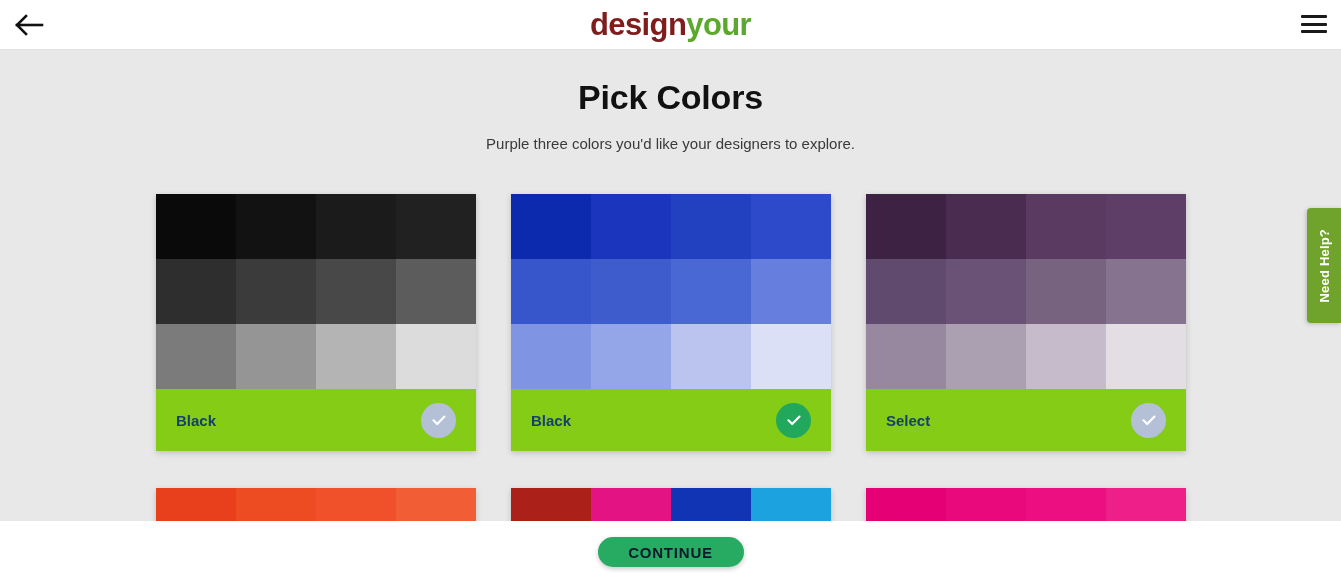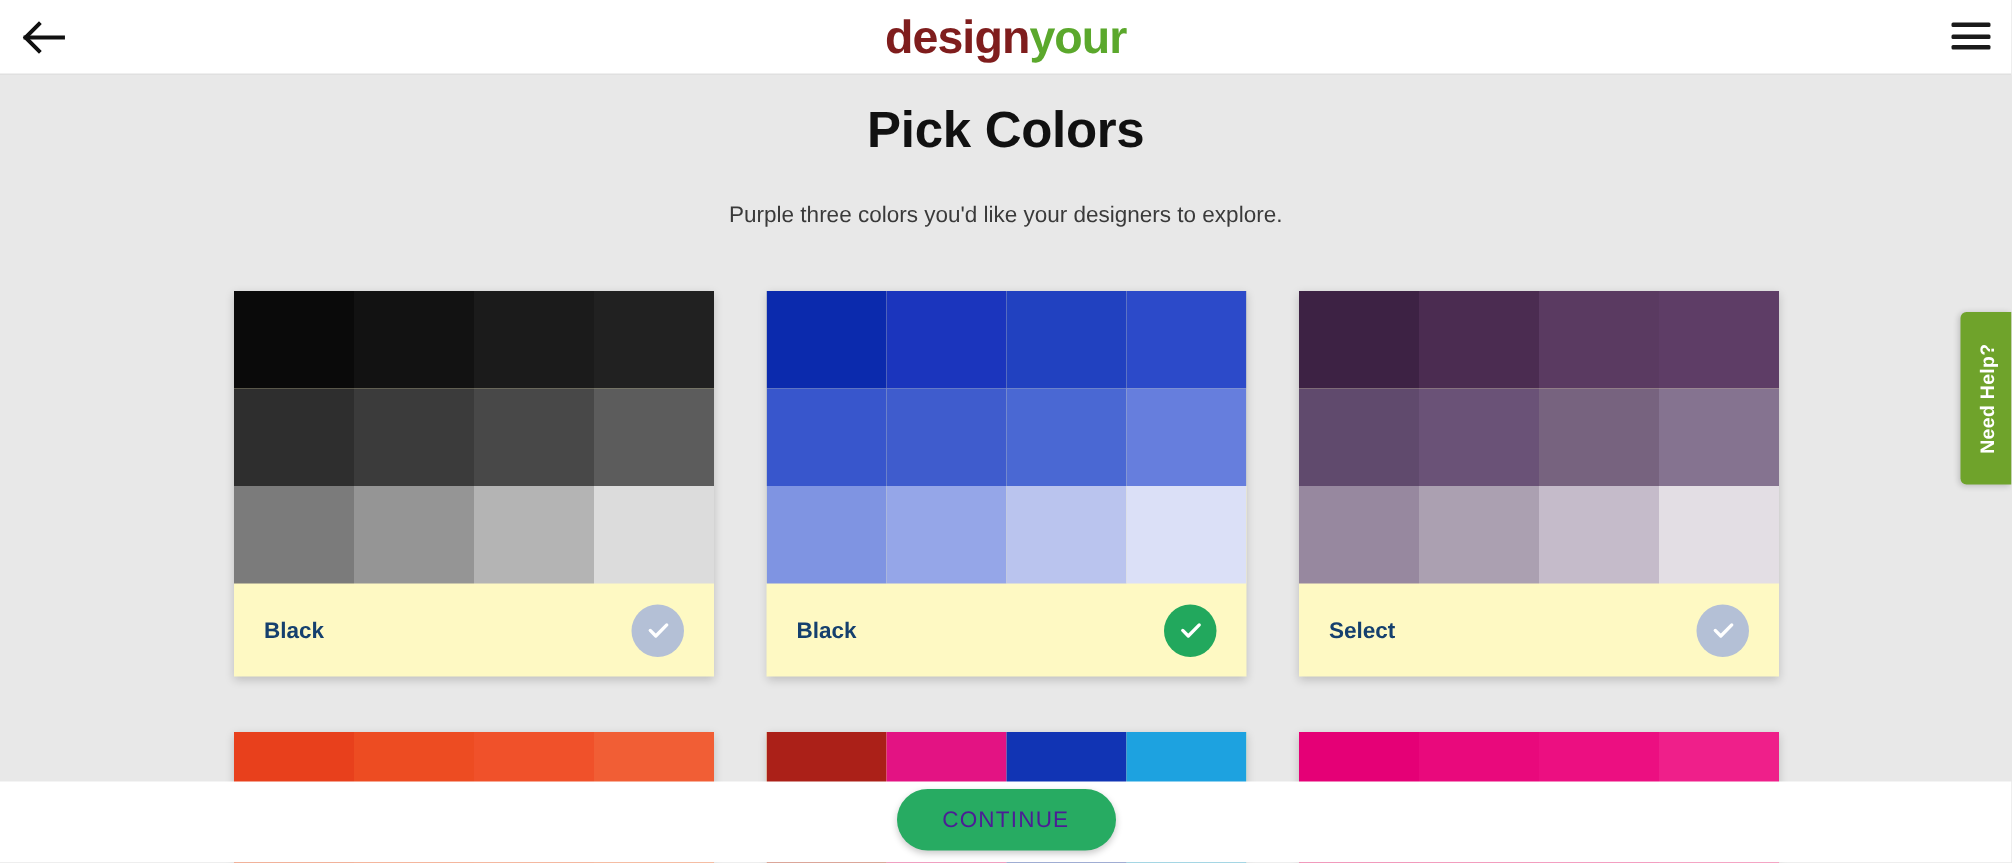--- a/index.html
+++ b/index.html
@@ -63,21 +63,21 @@
     display: block;
     height: 3px;
     width: 100%;
     background: #1a1a1a;
     border-radius: 1px;
   }
 
   
   .page-title {
     position: absolute;
-    top: 68px;
+    top: 78px;
     left: 0; width: 1341px;
     text-align: center;
     font-size: 34px;
     font-weight: 700;
     color: #111111;
     letter-spacing: -0.2px;
   }
   .page-sub {
     position: absolute;
     top: 135px;
@@ -94,21 +94,21 @@
     left: 156px;
     width: 1030px;
   }
   .row {
     display: flex;
     gap: 35px;
     margin-bottom: 37px;
   }
   .card {
     width: 320px;
-    background: #fef9c3;
+    background: #84cc16;
     box-shadow: 0 2px 6px rgba(0,0,0,0.18);
     overflow: hidden;
     cursor: pointer;
     flex: 0 0 320px;
   }
   .swatches {
     display: grid;
     grid-template-columns: repeat(4, 1fr);
     grid-auto-rows: 65px;
     width: 320px;
@@ -144,26 +144,26 @@
     height: 54px;
     background: #ffffff;
     z-index: 15;
   }
   .continue-btn {
     position: absolute;
     left: 50%;
     bottom: 8px;
     transform: translateX(-50%);
     width: 146px;
-    height: 41px;
+    height: 30px;
     border-radius: 21px;
     background: #27ab62;
-    color: #4c1d95;
+    color: #0f172a;
     font-size: 15px;
-    font-weight: 400;
+    font-weight: 700;
     letter-spacing: 0.8px;
     display: flex; align-items: center; justify-content: center;
     border: none;
     box-shadow: 0 2px 5px rgba(0,0,0,0.22);
     cursor: pointer;
     z-index: 16;
     font-family: "Liberation Sans", sans-serif;
   }
 
   

